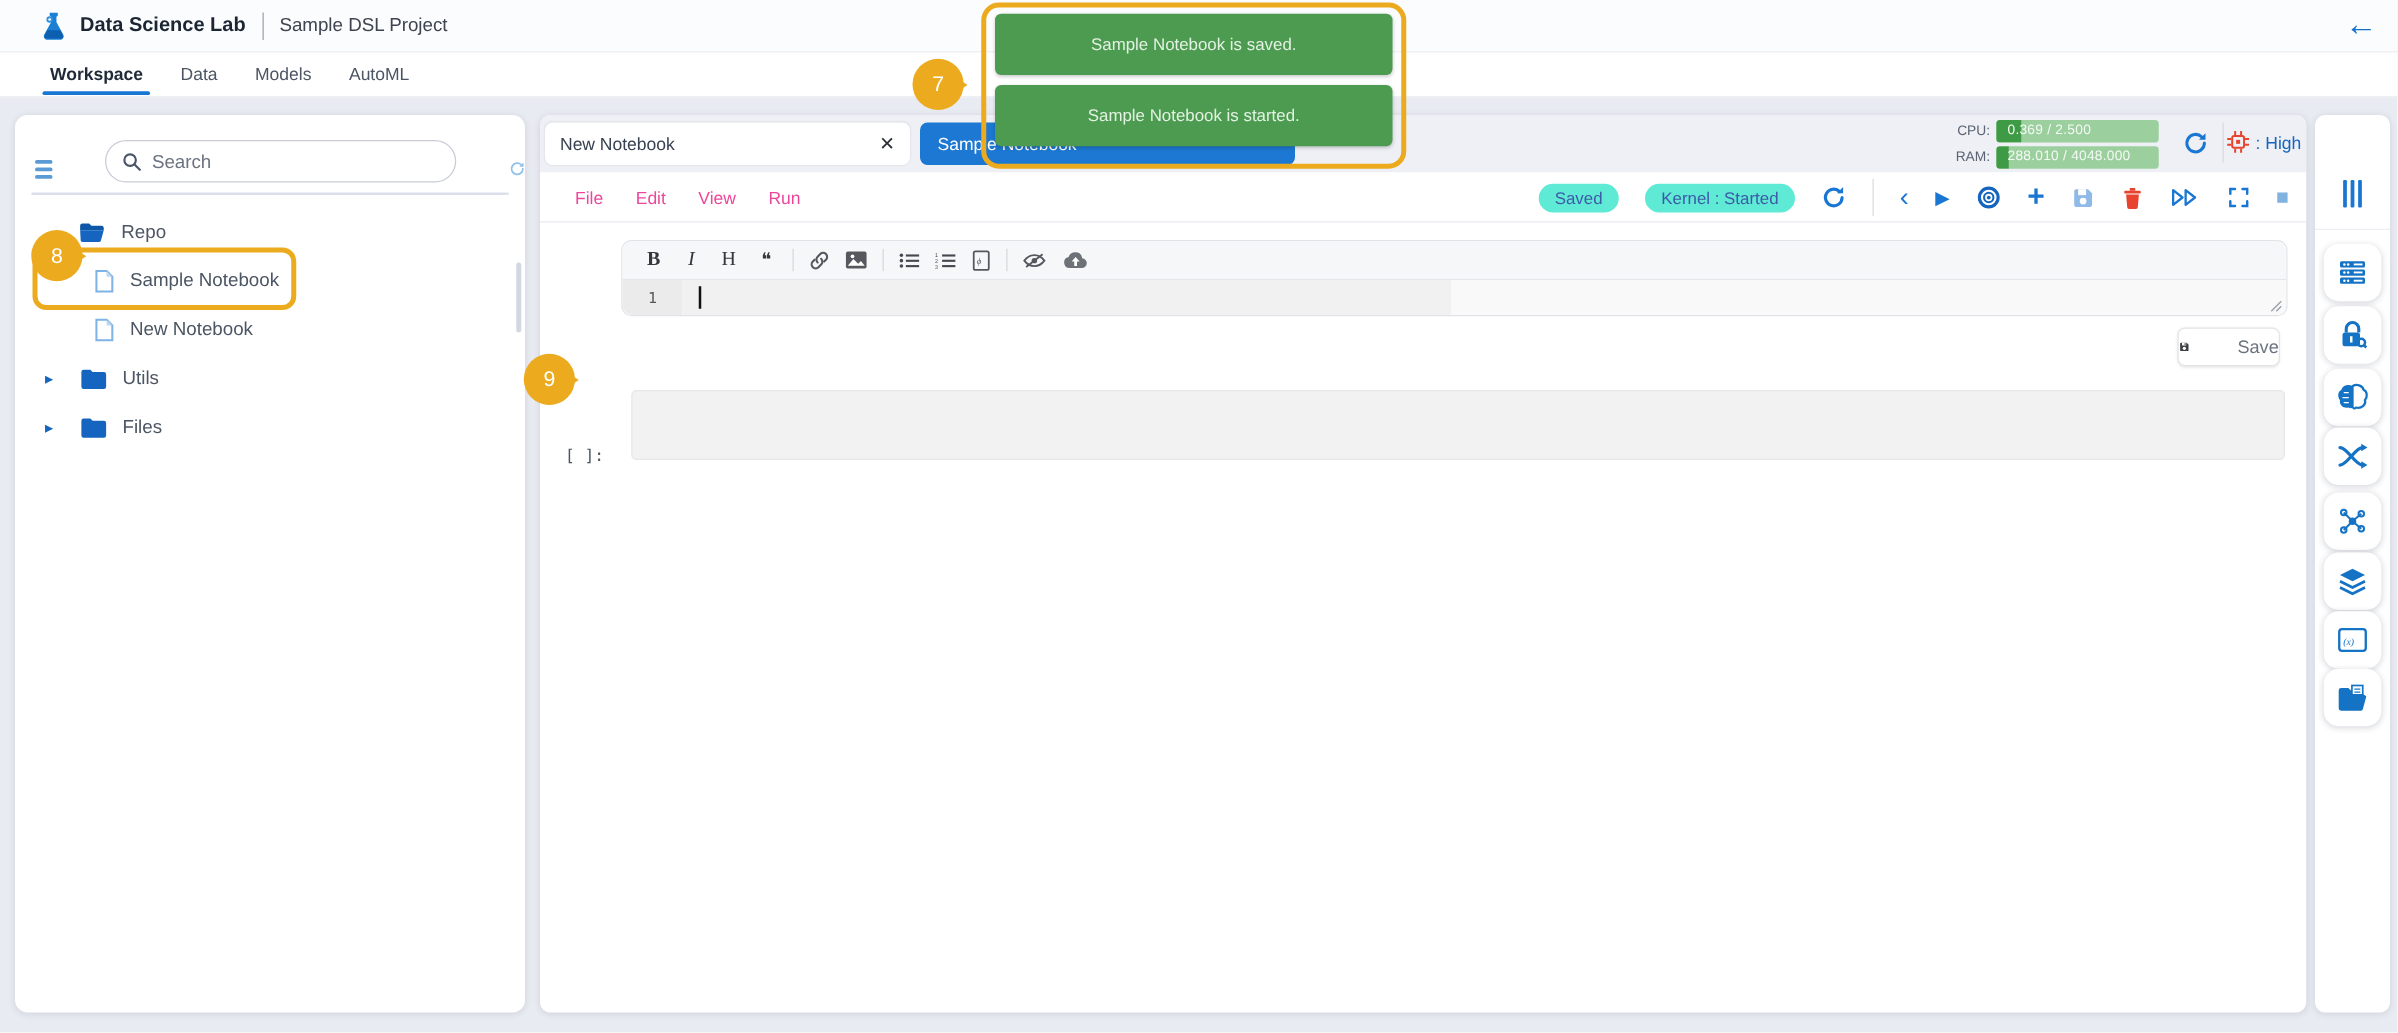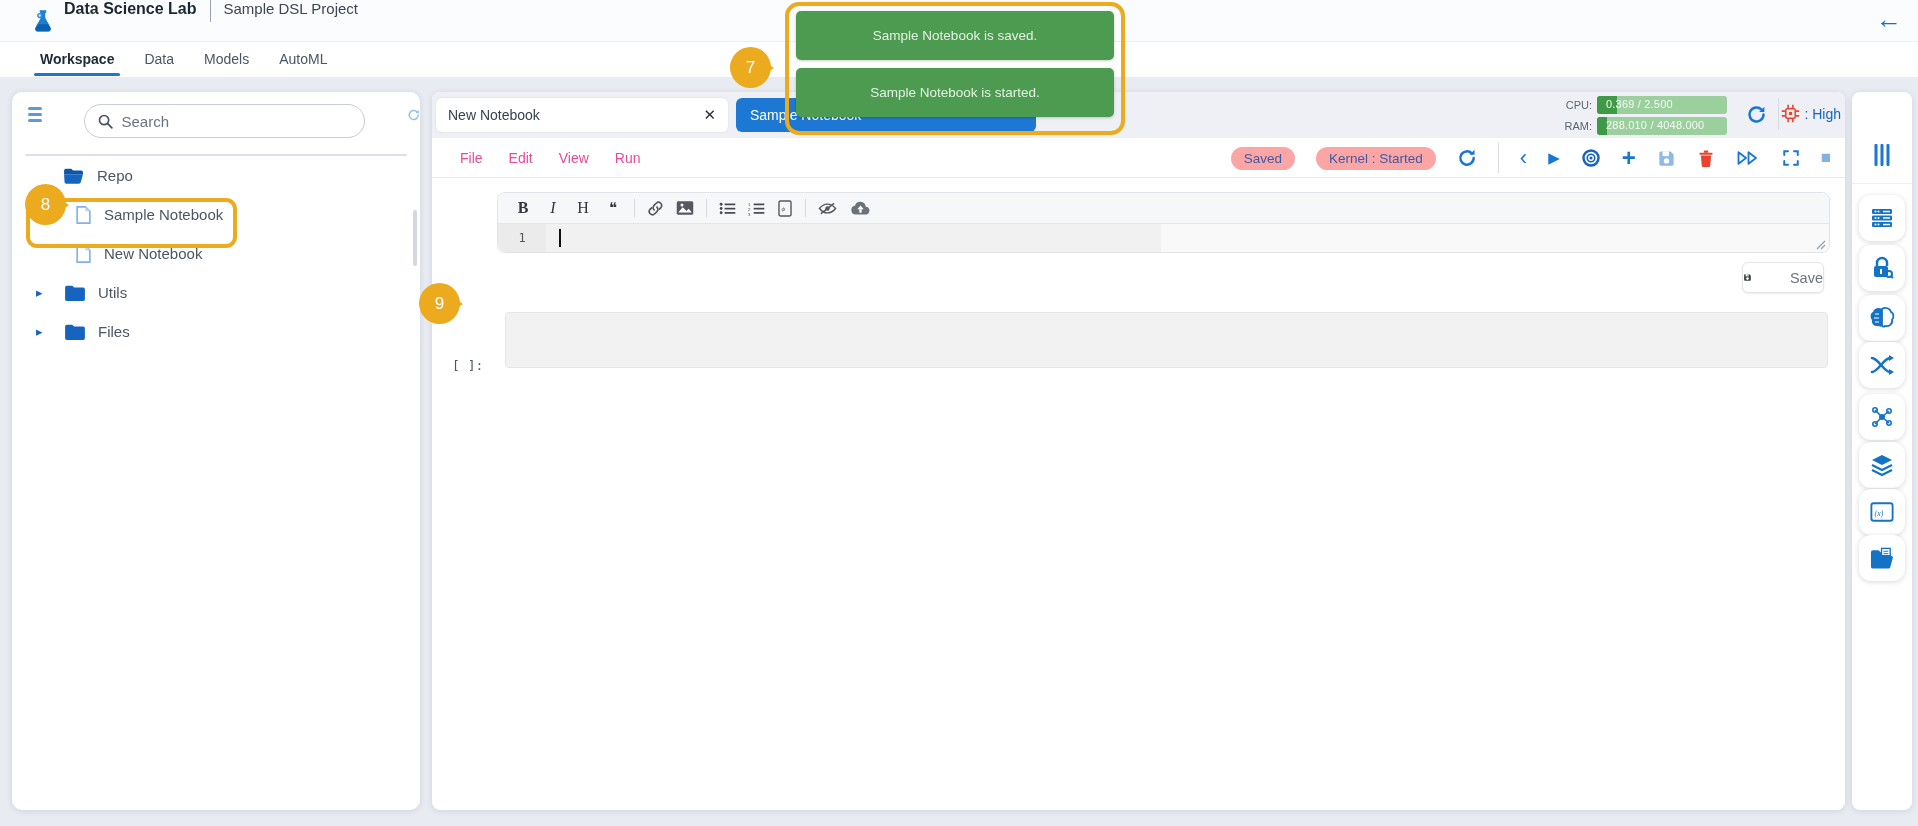--- a/index.html
+++ b/index.html
@@ -4,49 +4,49 @@
 <style>
   * { margin:0; padding:0; box-sizing:border-box; }
   html,body { width:1918px; height:826px; }
   body {
     font-family:"Liberation Sans", "DejaVu Sans", sans-serif;
     background:#e9ebf2; position:relative; overflow:hidden; color:#333;
   }
   .abs { position:absolute; }
 
   
-  .topbar { position:absolute; left:0; top:0; width:1918px; height:42px; background:#fbfcfd; border-bottom:1px solid #ededf2; display:flex; align-items:flex-start; z-index:5;}
+  .topbar { position:absolute; left:0; top:0; width:1918px; height:42px; background:#fbfcfd; border-bottom:1px solid #ededf2; display:flex; align-items:center; z-index:5;}
   .app-title { font-size:16px; font-weight:bold; color:#1b2534; margin-left:12px; }
   .title-sep { width:1px; height:22px; background:#9aa1ac; margin:0 13px; }
   .project-name { font-size:15px; color:#3e4450; }
   .back-arrow { position:absolute; right:16px; top:6px; font-size:26px; color:#1670c9; cursor:pointer; line-height:1; }
 
   .navbar { position:absolute; left:0; top:42px; width:1918px; height:36px; background:#ffffff; border-bottom:1px solid #e8eaef; display:flex; align-items:center; z-index:5;}
   .nav-item { font-size:14px; color:#4b5563; margin-right:26px; padding:8px 2px 9px; position:relative; cursor:pointer;}
   .nav-item.active { color:#1f2937; font-weight:bold; }
   .nav-item.active::after { content:""; position:absolute; left:-4px; right:-4px; bottom:0; height:3px; background:#1976d2; border-radius:2px;}
   .nav-right { position:absolute; right:12px; top:0; height:36px; display:flex; align-items:center; gap:10px;}
   .status-dot { width:13px; height:13px; border-radius:50%; background:#5cb860; box-shadow:0 0 0 3px #dff0df;}
   .project-status { color:#43a047; font-size:15px; }
 
   
   .sidebar-card { position:absolute; left:12px; top:92px; width:408px; height:718px; background:#fff; border-radius:10px; box-shadow:0 1px 6px rgba(40,50,80,.13); z-index:3;}
   .main-card    { position:absolute; left:432px; top:92px; width:1413px; height:718px; background:#fff; border-radius:8px; box-shadow:0 1px 6px rgba(40,50,80,.13); z-index:3; overflow:hidden;}
   .rail-card    { position:absolute; left:1852px; top:92px; width:60px; height:718px; background:#fff; border-radius:8px; box-shadow:0 1px 6px rgba(40,50,80,.13); z-index:3;}
 
   
-  .search-row { position:absolute; left:0; top:12px; width:100%; height:42px; display:flex; align-items:flex-start;gap:30px;}
+  .search-row { position:absolute; left:0; top:12px; width:100%; height:42px; display:flex; align-items:flex-end;gap:30px;}
   .hamburger { margin-left:16px; width:22px; cursor:pointer;}
   .hamburger div { height:3px; background:#5b9bd5; border-radius:2px; margin:3px 0;}
   .search-pill { margin-left:12px; width:300px; height:34px; border:1px solid #c9ccd6; border-radius:17px; display:flex; align-items:center; padding:0 12px; background:#fff;}
   .search-pill input { border:none; outline:none; font-size:15px; color:#374151; width:230px; margin-left:8px; background:transparent; font-family:inherit;}
   .search-pill input::placeholder { color:#6b7280; }
   .side-refresh { margin-left:12px; cursor:pointer;}
   .side-divider { position:absolute; left:13px; right:13px; top:62px; height:2px; background:#dcdfec; border-radius:1px;}
-  .tree { position:absolute; left:0; top:64px; width:100%; }
+  .tree { position:absolute; left:0; top:74px; width:100%; }
   .tree-row { height:39px; display:flex; align-items:center; font-size:15px; color:#4b5563; cursor:pointer; position:relative;}
   .tree-label { margin-left:12px; }
   .tw-arrow { color:#1565c0; font-size:13px; width:16px; margin-left:24px; }
   .side-scrollthumb { position:absolute; right:3px; top:118px; width:4px; height:56px; background:#d3d7e1; border-radius:2px;}
 
   
   .tabstrip { position:absolute; left:0; top:0; width:100%; height:46px; background:#eef0f5; display:flex; align-items:center;}
   .nbtab { height:34px; border-radius:6px; display:flex; align-items:center; font-size:14px; }
   .nbtab.inactive { background:#fff; color:#374151; width:292px; margin-left:4px; padding:0 12px; justify-content:space-between; box-shadow:0 0 2px rgba(0,0,0,.12);}
   .nbtab.active { background:#1c78d2; color:#fff; width:300px; margin-left:8px; padding:0 14px; overflow:hidden; white-space:nowrap;}
@@ -60,21 +60,21 @@
   .res-fill { position:absolute; left:0; top:0; bottom:0; background:#3e9a44;}
   .res-text { position:absolute; left:9px; top:2px; font-size:11px; color:#f4faf4; letter-spacing:.2px;}
   .res-refresh { position:absolute; right:78px; top:12px; cursor:pointer;}
   .res-sep { position:absolute; right:66px; top:6px; width:1px; height:32px; background:#d7dae2;}
   .priority { position:absolute; right:4px; top:12px; display:flex; align-items:center; gap:4px; font-size:14px; color:#1565c0;}
 
   
   .menubar { position:absolute; left:0; top:46px; width:100%; height:40px; background:#fff; border-bottom:1px solid #e7e9ef; display:flex; align-items:center;}
   .menu-item { font-size:14px; color:#ec4899; margin-right:26px; cursor:pointer;}
   .menu-right { position:absolute; right:14px; top:0; height:40px; display:flex; align-items:center; gap:21px;}
-  .pill { background:#fca5a5; color:#3d5aa8; font-size:13.5px; border-radius:12px; padding:4px 13px; }
+  .pill { background:#5eead4; color:#3d5aa8; font-size:13.5px; border-radius:12px; padding:4px 13px; }
   .vsep { width:1px; height:30px; background:#d9dce4; }
   .icon-btn { cursor:pointer; display:flex; align-items:center; justify-content:center; }
   .glyph-blue { color:#1976d2; }
 
   
   .md-card { position:absolute; left:65px; top:100px; width:1333px; border:1px solid #e2e3e8; border-radius:8px; background:#fff;}
   .md-toolbar { height:31px; background:#f6f7f8; border-bottom:1px solid #e6e6ea; border-radius:8px 8px 0 0; display:flex; align-items:center; padding-left:16px; gap:12px;}
   .md-letter { font-family:"Liberation Serif","DejaVu Serif",serif; font-size:16px; color:#34373c; width:18px; text-align:center; cursor:pointer;}
   .md-sep { width:1px; height:18px; background:#d8d8dd; }
   .md-linerow { height:28px; display:flex; }

